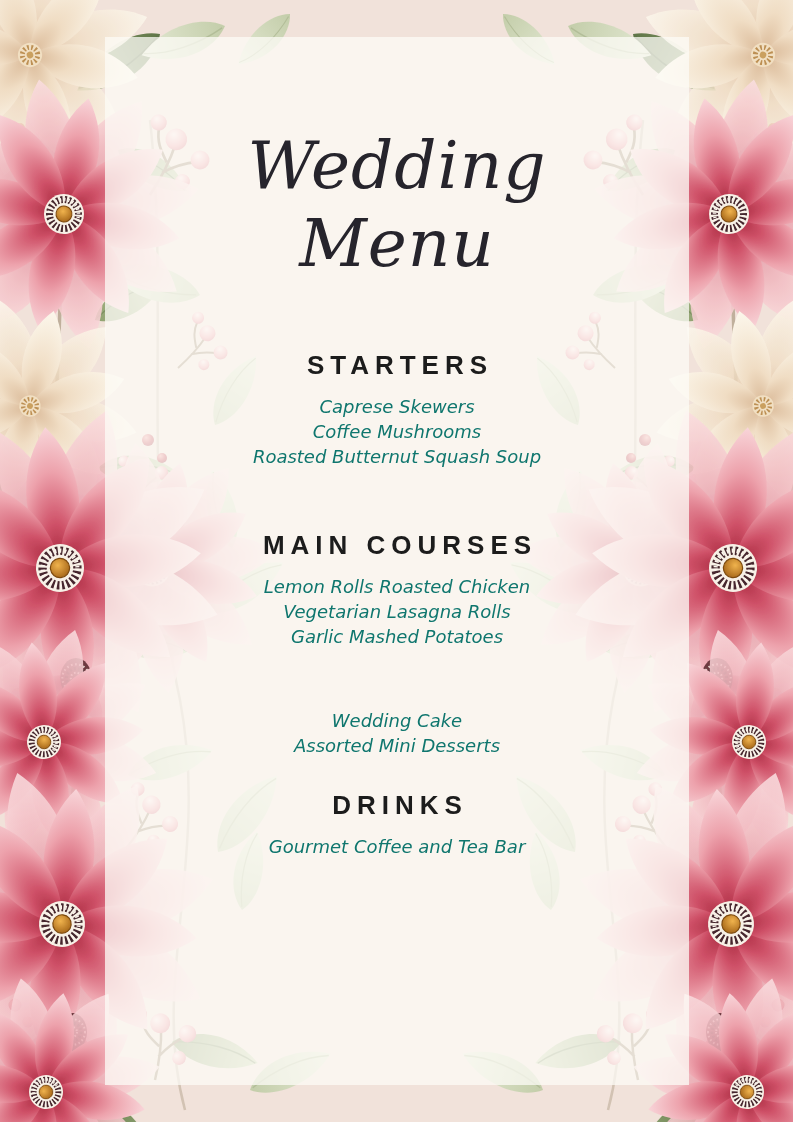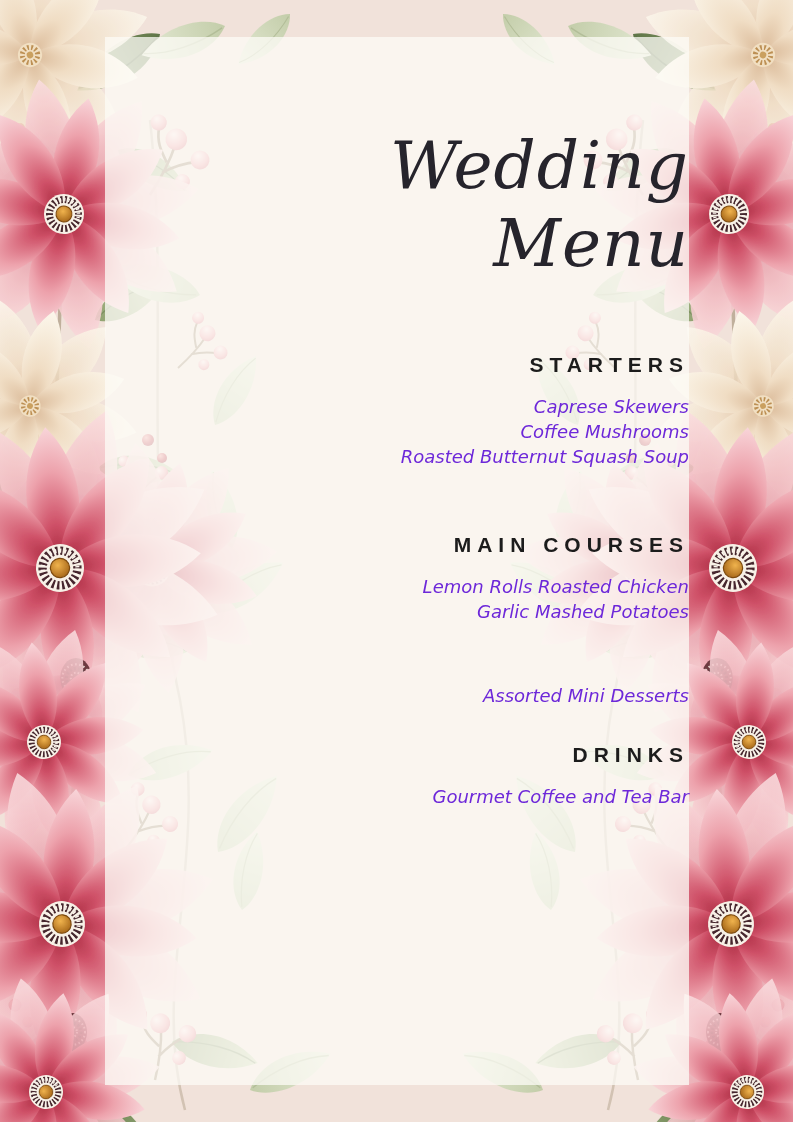--- a/index.html
+++ b/index.html
@@ -11,42 +11,42 @@
   .card{position:absolute;inset:0;}
   .floral{position:absolute;top:0;width:340px;height:1122px;}
   .floral.left{left:0;}
   .floral.right{right:0;transform:scaleX(-1);}
   .panel{
     position:absolute;left:105px;top:37px;width:584px;height:1048px;
     background:rgba(253,251,246,0.76);
   }
   .content{
     position:absolute;left:105px;top:37px;width:584px;height:972px;
-    text-align:right;color:#2b2b2b;
+    text-align:center;color:#2b2b2b;
   }
   .title{
     margin:0;padding-top:90px;
     font-family:"DejaVu Serif",serif;font-style:italic;font-weight:500;
     font-size:66px;line-height:78px;color:#26242c;letter-spacing:1px;
   }
   .title .tline{display:block;}
   .msec{margin:59px 0 0 0;}
   .msec.first{margin-top:65px;}
   .msec.last{margin-top:30px;}
   .sec-heading{
     margin:0;padding-left:6px;
-    font-size:21px;line-height:34px;font-weight:bold;
+    font-size:26px;line-height:34px;font-weight:bold;
     letter-spacing:6px;color:#1c1c1c;
   }
   .items{
     list-style:none;margin:12px 0 0 0;padding:0;
   }
   .item{
     font-family:"DejaVu Sans",sans-serif;font-style:italic;
-    font-size:18px;line-height:25px;color:#6d28d9;
+    font-size:18px;line-height:25px;color:#0f766e;
   }
 </style>
 </head>
 <body>
 
 <div class="card">
 
   <svg class="floral left" viewBox="0 0 340 1122" xmlns="http://www.w3.org/2000/svg" xmlns:xlink="http://www.w3.org/1999/xlink">
     <defs>
       <radialGradient id="gRed" cx="0.5" cy="1" r="1.05">
@@ -247,26 +247,28 @@
         <li class="item">Caprese Skewers</li>
         <li class="item">Coffee Mushrooms</li>
         <li class="item">Roasted Butternut Squash Soup</li>
       </ul>
     </section>
 
     <section class="msec">
       <h2 class="sec-heading">MAIN COURSES</h2>
       <ul class="items">
         <li class="item">Lemon Rolls Roasted Chicken</li>
+        <li class="item">Vegetarian Lasagna Rolls</li>
         <li class="item">Garlic Mashed Potatoes</li>
       </ul>
     </section>
 
     <section class="msec">
       <ul class="items">
+        <li class="item">Wedding Cake</li>
         <li class="item">Assorted Mini Desserts</li>
       </ul>
     </section>
 
     <section class="msec last">
       <h2 class="sec-heading">DRINKS</h2>
       <ul class="items">
         <li class="item">Gourmet Coffee and Tea Bar</li>
       </ul>
     </section>

